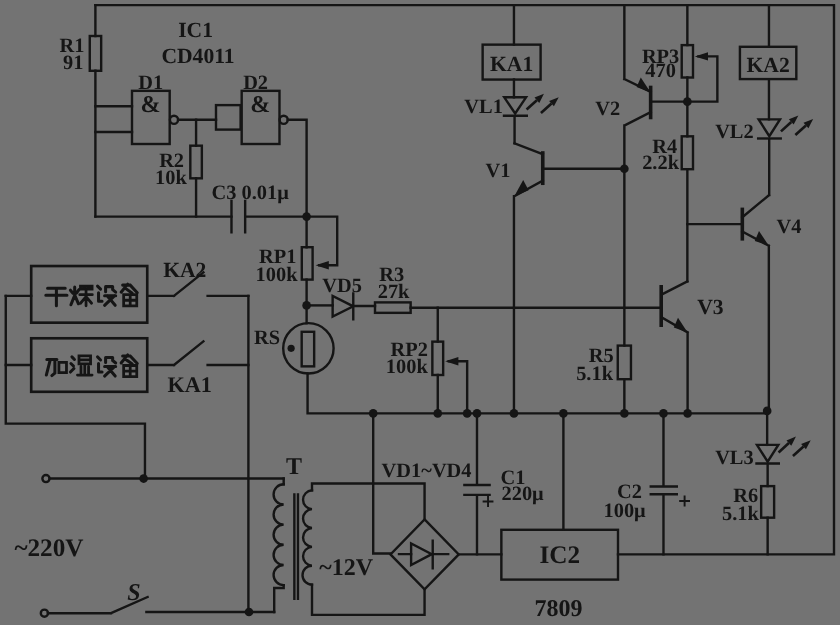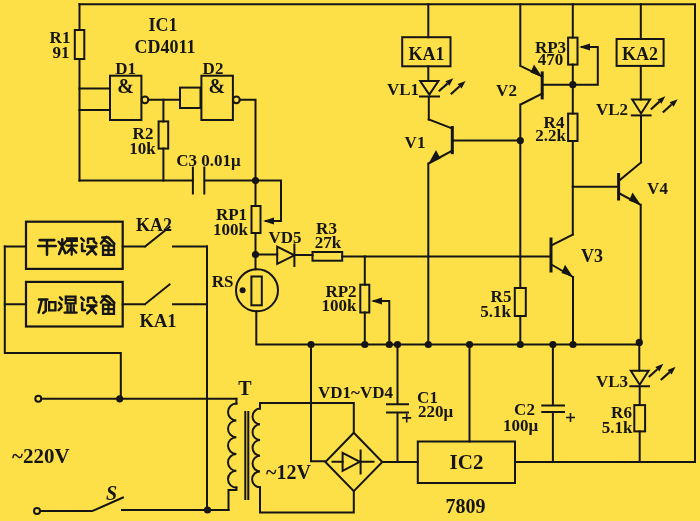--- a/index.html
+++ b/index.html
@@ -1,16 +1,16 @@
 <!DOCTYPE html>
 <html><head>
 <meta charset="utf-8">
 <style>
 html,body{margin:0;padding:0;background:#f4f2ed;}
-#wrap{position:relative;width:700px;height:521px;background:#fde047;overflow:hidden;}
+#wrap{position:relative;width:700px;height:521px;background:#737373;overflow:hidden;}
 svg{position:absolute;left:0;top:0;}
 text{font-family:"Liberation Serif",serif;font-weight:bold;fill:#151515;}
 </style>
 </head>
 <body>
 <div id="wrap">
 <svg width="700" height="521" viewBox="0 0 700 521">
 <g stroke="#151515" stroke-width="2" fill="none" stroke-linecap="square">
 
 <path d="M79.5,4.3 H695 V462 H515"></path>

